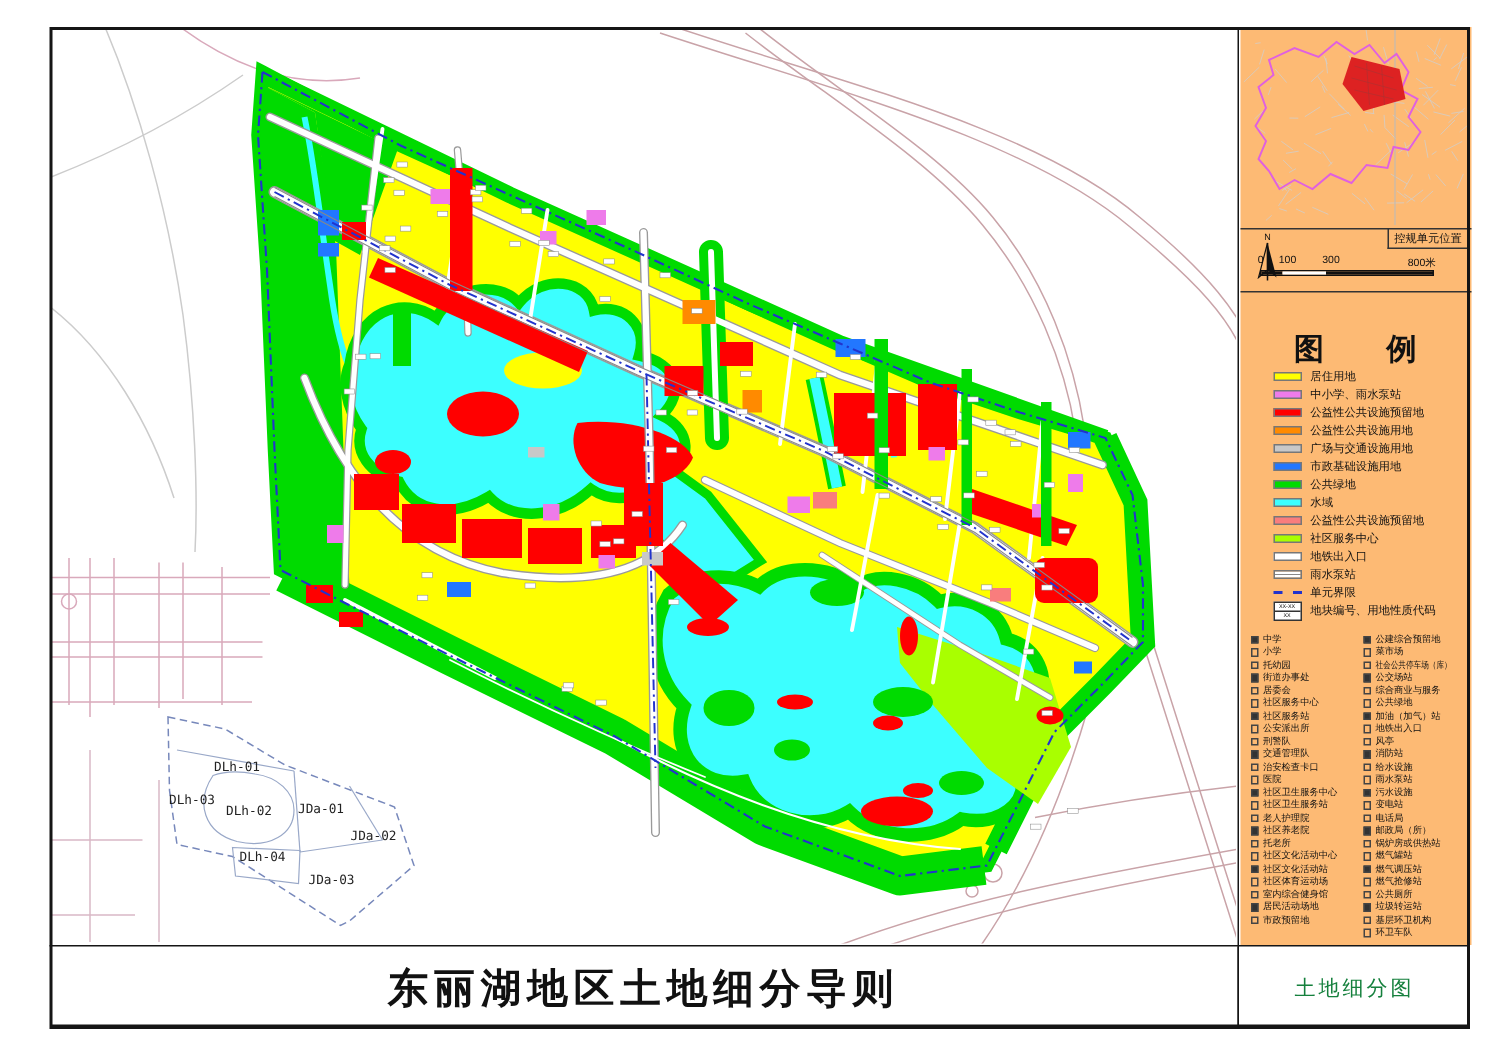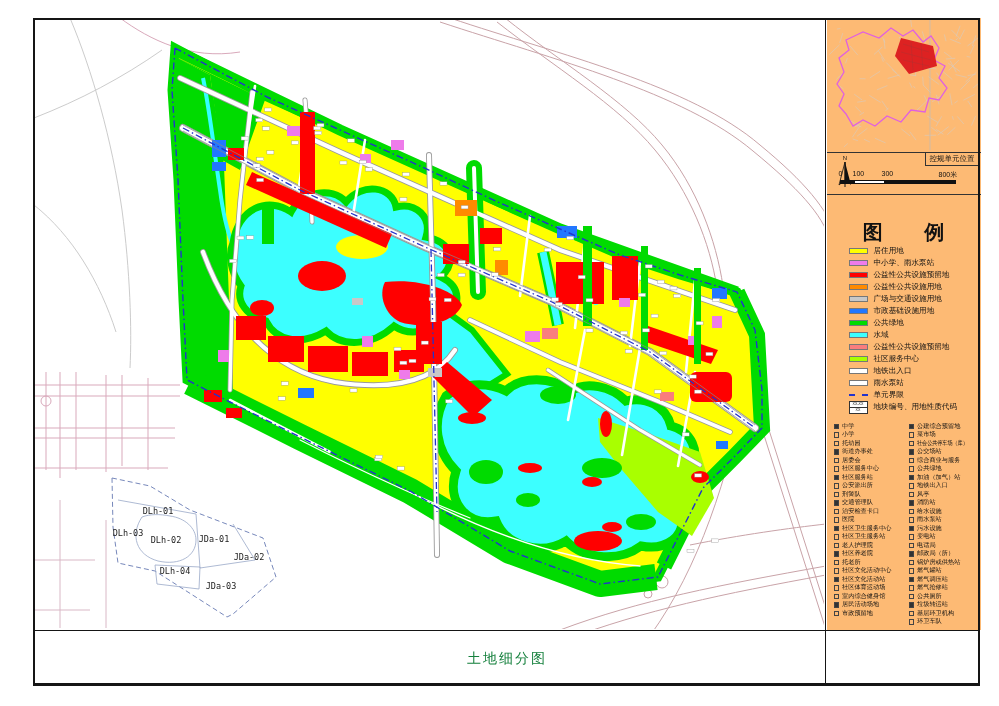--- a/index.html
+++ b/index.html
@@ -713,18 +713,19 @@
             <div class="sym-row">
               <span class="sym"></span>
               <span class="sym-label">环卫车队</span>
             </div>
           </div>
       </div>
     </div>
   </div>
 
   <div class="titleband">
+    <div class="main">东丽湖地区土地细分导则</div>
     <div class="sub" style="border-left:1.5px solid #151515">土地细分图</div>
   </div>
 
   <div class="vdivider"></div>
   <div class="frame"></div>
 </div>
 
 </body></html>

